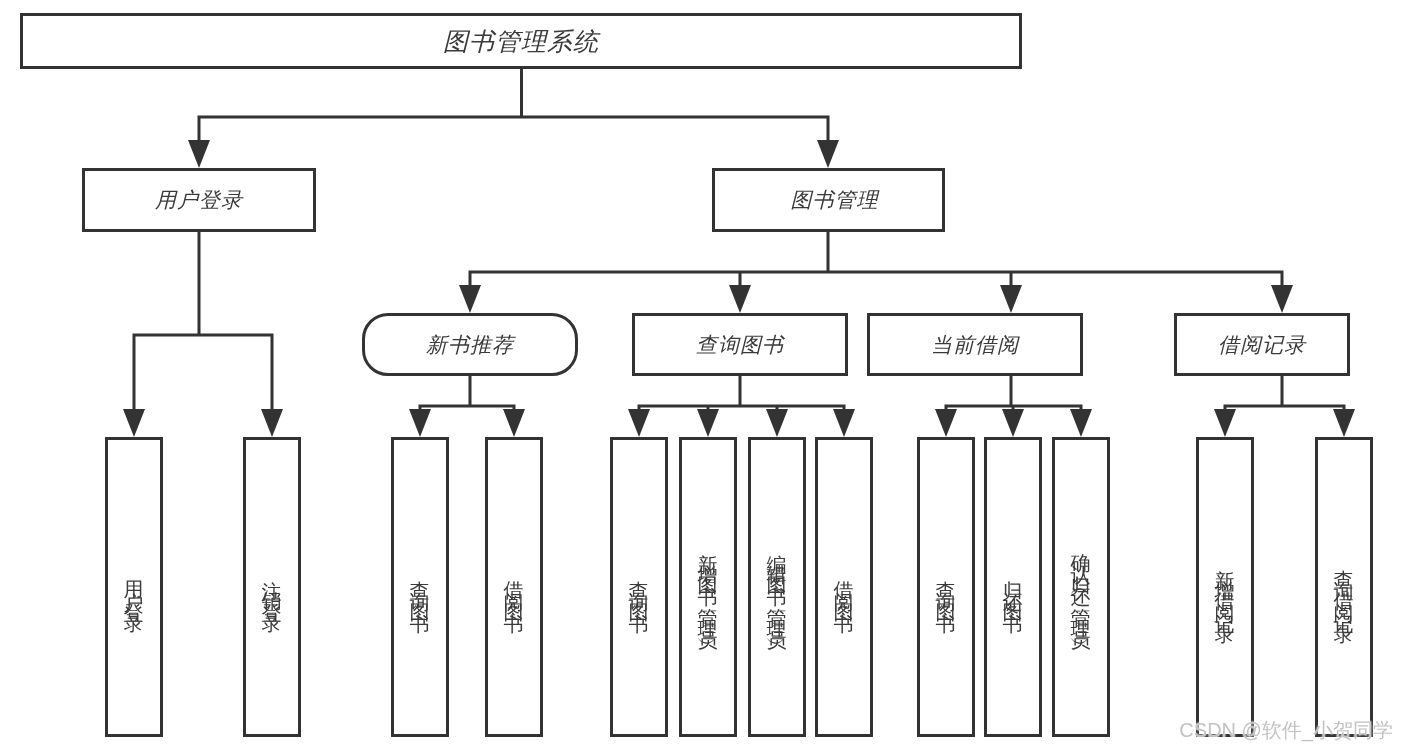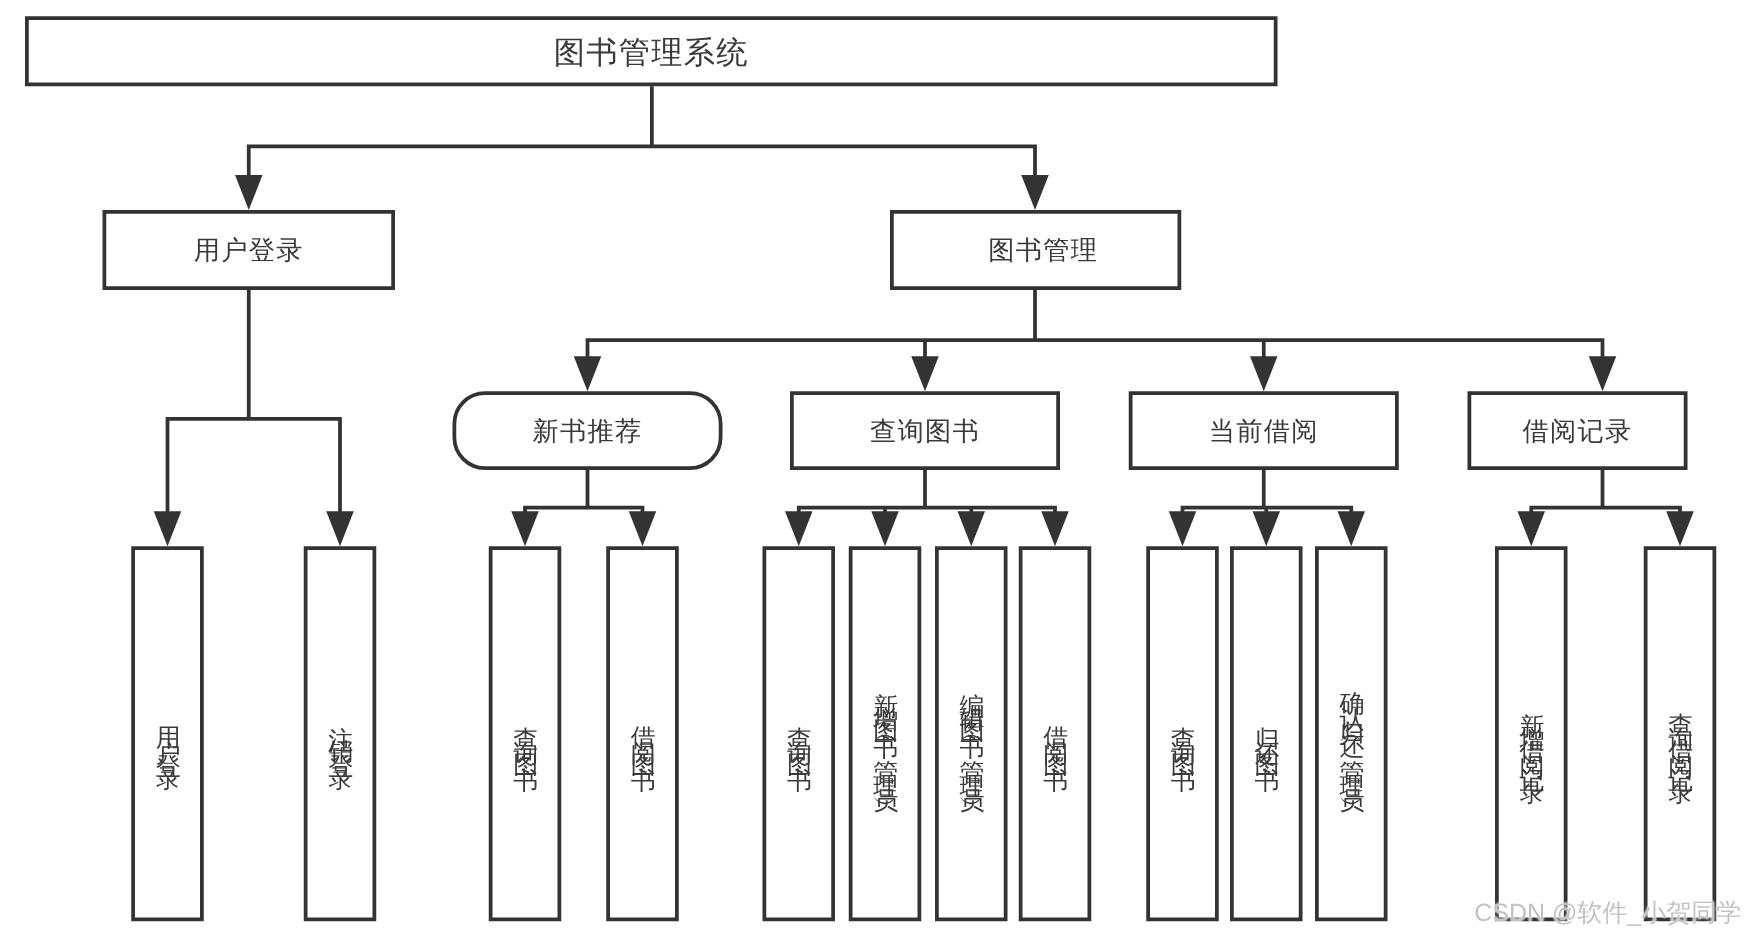--- a/index.html
+++ b/index.html
@@ -10,21 +10,21 @@
   }
   svg.connectors{position:absolute;left:0;top:0;width:1405px;height:747px;z-index:1;}
   svg.connectors path{fill:none;stroke:var(--line,#333333);stroke-width:3;stroke-linecap:square;}
   svg.connectors polygon{fill:var(--line,#333333);stroke:none;}
   .node{
     position:absolute;box-sizing:border-box;z-index:2;
     border:3px solid var(--line,#333333);background:var(--box-bg,#ffffff);
     display:flex;align-items:center;justify-content:center;
     color:var(--text,#3a3a3a);
   }
-  .h-label{font-size:21px;letter-spacing:1px;white-space:nowrap;}
+  .h-label{font-size:21px;letter-spacing:1px;white-space:nowrap;font-style:italic;}
   .root-node .h-label{font-size:25px;letter-spacing:1px;}
   .leaf .v-label{
     writing-mode:vertical-rl;
     text-orientation:mixed;
     font-size:20px;line-height:1;letter-spacing:11px;
     white-space:nowrap;
   }
   .watermark{
     position:absolute;right:12px;bottom:3px;z-index:6;
     font-size:20px;color:var(--watermark,#c2c2c2);
@@ -83,21 +83,21 @@
   <div class="node" style="left:712px;top:168px;width:233px;height:64px;padding-left:12px;">
     <span class="h-label">图书管理</span>
   </div>
 
   <div class="node" style="left:362px;top:313px;width:216px;height:63px;border-radius:26px;">
     <span class="h-label">新书推荐</span>
   </div>
   <div class="node" style="left:632px;top:313px;width:216px;height:63px;">
     <span class="h-label">查询图书</span>
   </div>
-  <div class="node" style="left:903px;top:313px;width:216px;height:63px;">
+  <div class="node" style="left:867px;top:313px;width:216px;height:63px;">
     <span class="h-label">当前借阅</span>
   </div>
   <div class="node" style="left:1174px;top:313px;width:176px;height:63px;">
     <span class="h-label">借阅记录</span>
   </div>
 
   <div class="node leaf" style="left:105px;top:437px;width:58px;height:300px;">
     <span class="v-label">用户登录</span>
   </div>
   <div class="node leaf" style="left:243px;top:437px;width:58px;height:300px;">

